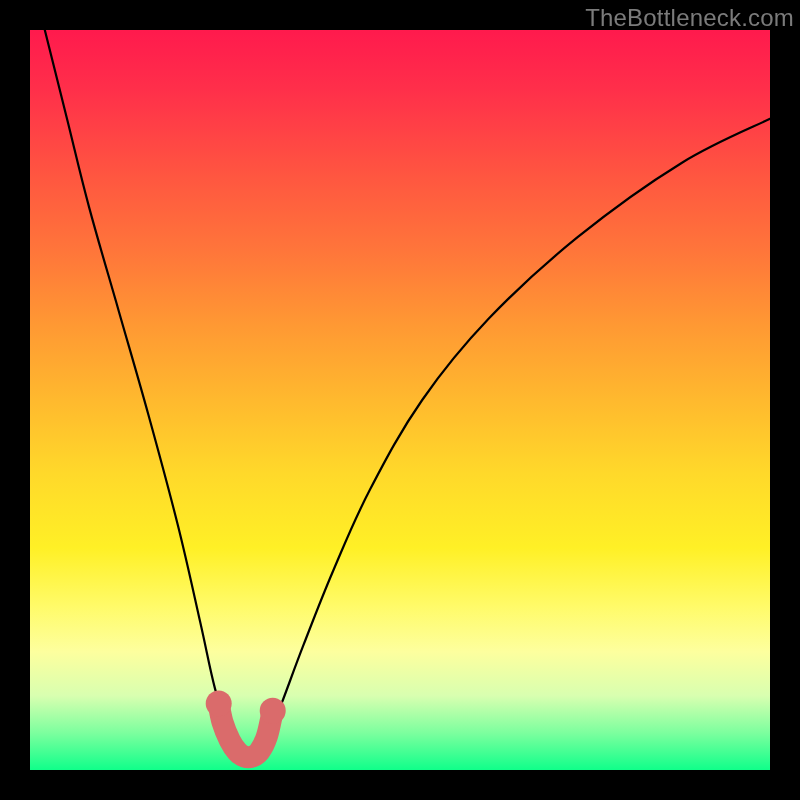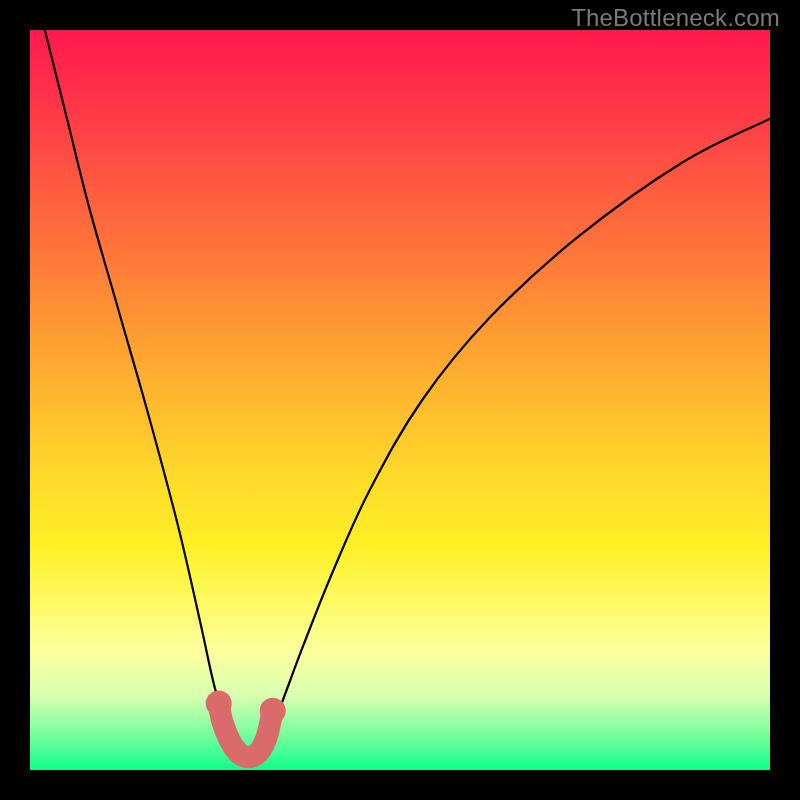--- a/index.html
+++ b/index.html
@@ -29,21 +29,21 @@
       #fffb6a 78%,
       #fdff9e 84%,
       #d8ffb0 90%,
       #7cff9e 95%,
       #10ff8a 100%
     );
   }
   .watermark {
     position: absolute;
     top: 4px;
-    right: 20px;
+    right: 6px;
     color: #7b7b7b;
     font-size: 24px;
     font-weight: 500;
     letter-spacing: 0.2px;
   }
   svg.curve {
     position: absolute;
     left: 0;
     top: 0;
   }

